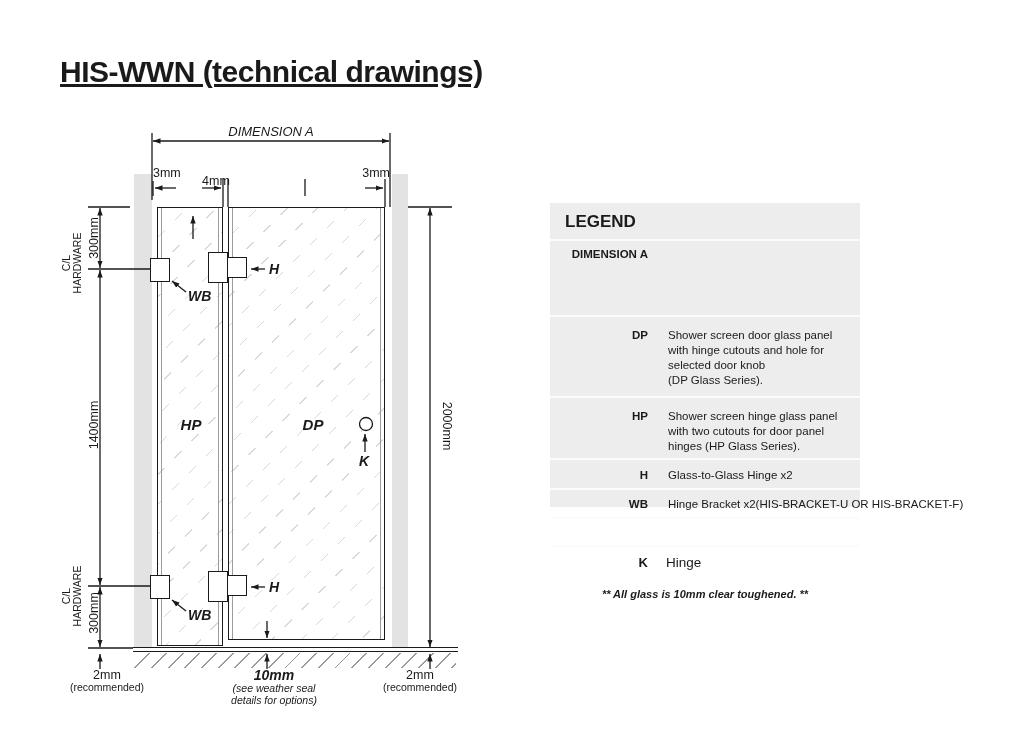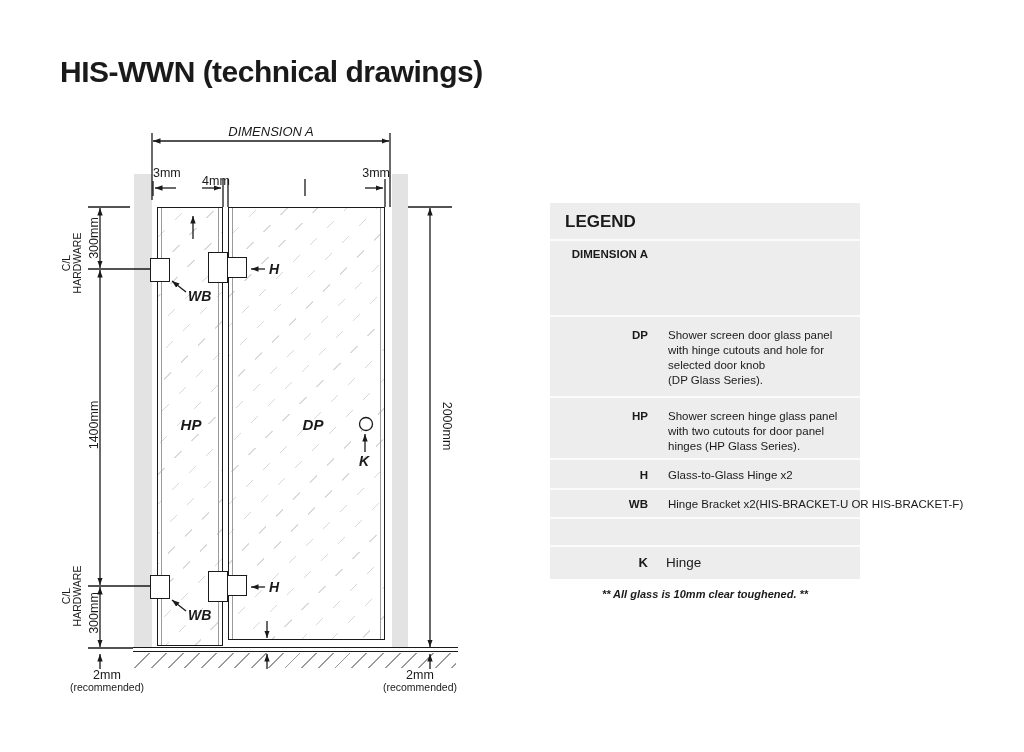--- a/index.html
+++ b/index.html
@@ -11,37 +11,37 @@
   .hatch{position:absolute;background:repeating-linear-gradient(135deg,rgba(0,0,0,0) 0 10.5px,#9a9a9a 10.5px 11.8px);}
   .panel{position:absolute;border:1.4px solid #1a1a1a;box-sizing:border-box;
          background-image:
            repeating-linear-gradient(45deg, rgba(255,255,255,0) 0 10px, #ffffff 10px 24px),
            repeating-linear-gradient(135deg, rgba(0,0,0,0) 0 20px, #d9d9d9 20px 21px);}
   .panel .innerline{position:absolute;top:0;bottom:0;width:1px;background:#9b9b9b;}
   .hw{position:absolute;background:#ffffff;border:1.3px solid #1a1a1a;box-sizing:border-box;}
   svg.linework{position:absolute;left:0;top:0;}
   
   .t{position:absolute;white-space:nowrap;}
-  .title{font-size:30px;font-weight:bold;letter-spacing:-0.5px;}
+  .title{font-size:30px;font-weight:bold;letter-spacing:-0.5px;text-decoration:underline;}
   .dim{font-size:12.5px;}
   .dimA{font-size:13px;font-style:italic;transform:translateX(-50%);}
   .cx{transform:translateX(-50%);margin-top:8px;}
   .rx{transform:translateX(-100%);}
   .rotccw{transform:translate(-50%,-50%) rotate(-90deg);}
   .rotcw{transform:translate(-50%,-50%) rotate(90deg);}
   .cl{font-size:10.5px;line-height:11px;text-align:center;white-space:pre-line;}
   .plabel{font-size:15px;font-weight:bold;font-style:italic;transform:translate(-50%,-50%);}
   .callout{font-size:14px;font-weight:bold;font-style:italic;}
   .gapblock{text-align:center;transform:translateX(-50%);}
   .gapblock .v{font-size:12.5px;}
   .gapblock .vb{font-size:14px;font-weight:bold;font-style:italic;}
   .gapblock .note{font-size:10.5px;line-height:11.5px;white-space:pre-line;}
   .gapblock .note.it{font-style:italic;}
   
-  .legend{position:absolute;left:550px;top:203px;width:310px;height:376px;background:#ededed;}
+  .legend{position:absolute;left:550px;top:203px;width:310px;height:304px;background:#ededed;}
   .lg-title{height:36px;box-sizing:border-box;padding:9px 0 0 15px;font-size:17px;font-weight:bold;}
   .lg-row{display:flex;box-sizing:border-box;border-top:2px solid #fbfbfb;align-items:flex-start;}
   .lg-label{flex:none;width:98px;text-align:right;font-weight:bold;font-size:11.5px;line-height:15px;}
   .lg-text{margin-left:20px;font-size:11.5px;line-height:15px;white-space:pre-line;}
   .nw .lg-text{white-space:nowrap;}
   .r1{height:76px;padding-top:6px;}
   .r2{height:81px;padding-top:11px;}
   .r3{height:62px;padding-top:11px;}
   .r4{height:30px;padding-top:8px;}
   .r5{height:29px;padding-top:7px;}
@@ -160,20 +160,25 @@
   <div class="t callout" style="left:269px;top:261px;">H</div>
   <div class="t callout" style="left:269px;top:579px;">H</div>
   <div class="t callout" style="left:188px;top:288px;">WB</div>
   <div class="t callout" style="left:188px;top:607px;">WB</div>
   <div class="t callout" style="left:359px;top:453px;">K</div>
 
   <div class="t gapblock" style="left:107px;top:668px;">
     <div class="v">2mm</div>
     <div class="note">(recommended)</div>
   </div>
+  <div class="t gapblock" style="left:274px;top:667px;">
+    <div class="vb">10mm</div>
+    <div class="note it">(see weather seal
+details for options)</div>
+  </div>
   <div class="t gapblock" style="left:420px;top:668px;">
     <div class="v">2mm</div>
     <div class="note">(recommended)</div>
   </div>
 
   <div class="legend">
     <div class="lg-title">LEGEND</div>
     <div class="lg-row r1">
       <div class="lg-label">DIMENSION A</div>
     </div>

